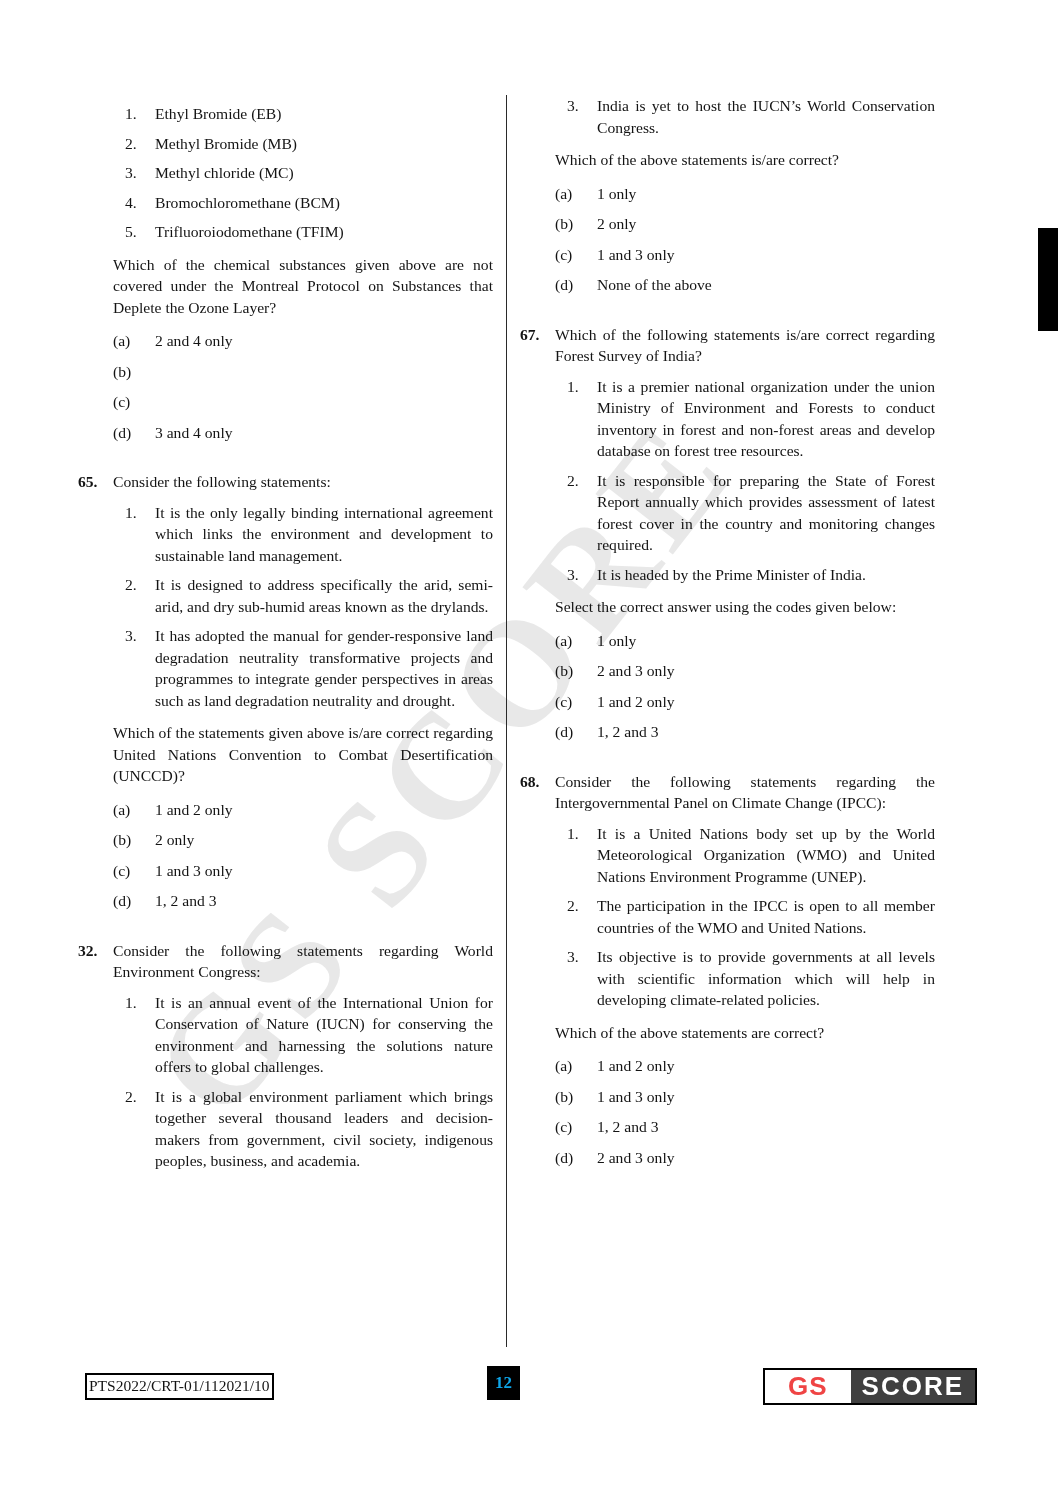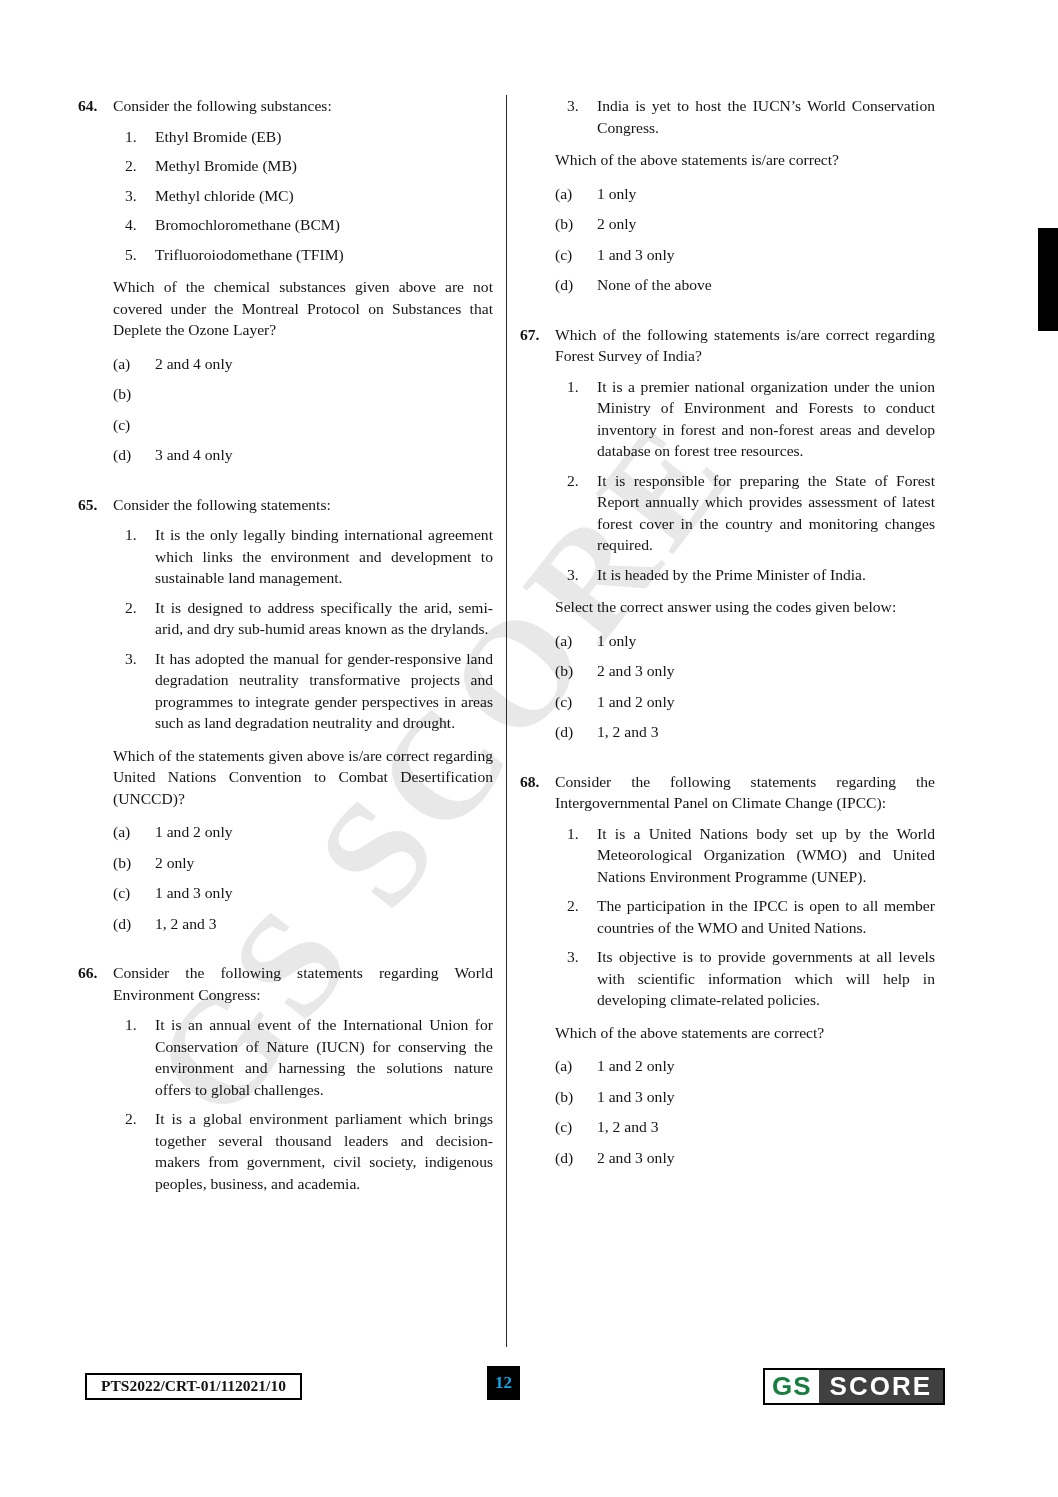--- a/index.html
+++ b/index.html
@@ -47,66 +47,62 @@
   .stem { text-align:justify; margin:11px 0 12px;font-family:Liberation Serif, serif; }
   .opt { display:flex; margin:9px 0; }
   .opt-letter { width:42px; flex-shrink:0; }
   .opt-text { flex:1; }
 
   
   .footer-code {
     position:absolute; z-index:2;
     left:85px; top:1373px;
     border:2px solid #000;
-    padding:2px 14px 3px;
-    font-weight:700; font-size:15.5px;
+    padding:2px 2px 3px;
+    font-weight:400; font-size:15.5px;
     font-family:"Liberation Serif", serif;
   }
   .page-badge {
     position:absolute; z-index:2;
     left:487px; top:1366px;
     width:33px; height:34px;
     background:#000; color:#0ea5e9;
     display:flex; align-items:center; justify-content:center;
     font-weight:700; font-size:17px;
   }
   .logo {
     position:absolute; z-index:2;
     left:763px; top:1368px;
     height:37px; display:flex;
     border:2px solid #000;
     font-family:"Liberation Sans", sans-serif;
     font-weight:700;
   }
   .logo-gs {
-    background:#fff; color:#15803d;
+    background:#fff; color:#ef4444;
     display:flex; align-items:center;
-    padding:0 7px; font-size:26px; letter-spacing:1px;
+    padding:0 23px; font-size:26px; letter-spacing:1px;
   }
   .logo-score {
     background:#404040; color:#fff;
     display:flex; align-items:center;
     padding:0 11px; font-size:26px; letter-spacing:2px;
   }
 </style>
 </head>
 <body>
 
 <div class="watermark">GS SCORE</div>
 <div class="scan-bar"></div>
 
 <div class="columns">
 
   <div class="col">
 
     <section class="question">
-      <div class="q-head">
-        <span class="q-num">64.</span>
-        <span class="q-text">Consider the following substances:</span>
-      </div>
       <div class="q-body">
         <div class="item">
           <span class="item-num">1.</span>
           <span class="item-text">Ethyl Bromide (EB)</span>
         </div>
         <div class="item">
           <span class="item-num">2.</span>
           <span class="item-text">Methyl Bromide (MB)</span>
         </div>
         <div class="item">
@@ -172,21 +168,21 @@
         </div>
         <div class="opt">
           <span class="opt-letter">(d)</span>
           <span class="opt-text">1, 2 and 3</span>
         </div>
       </div>
     </section>
 
     <section class="question" style="margin-bottom:0;">
       <div class="q-head">
-        <span class="q-num">66.</span>
+        <span class="q-num">32.</span>
         <span class="q-text">Consider the following statements regarding World Environment Congress:</span>
       </div>
       <div class="q-body">
         <div class="item">
           <span class="item-num">1.</span>
           <span class="item-text">It is an annual event of the International Union for Conservation of Nature (IUCN) for conserving the environment and harnessing the solutions nature offers to global challenges.</span>
         </div>
         <div class="item">
           <span class="item-num">2.</span>
           <span class="item-text">It is a global environment parliament which brings together several thousand leaders and decision-makers from government, civil society, indigenous peoples, business, and academia.</span>

